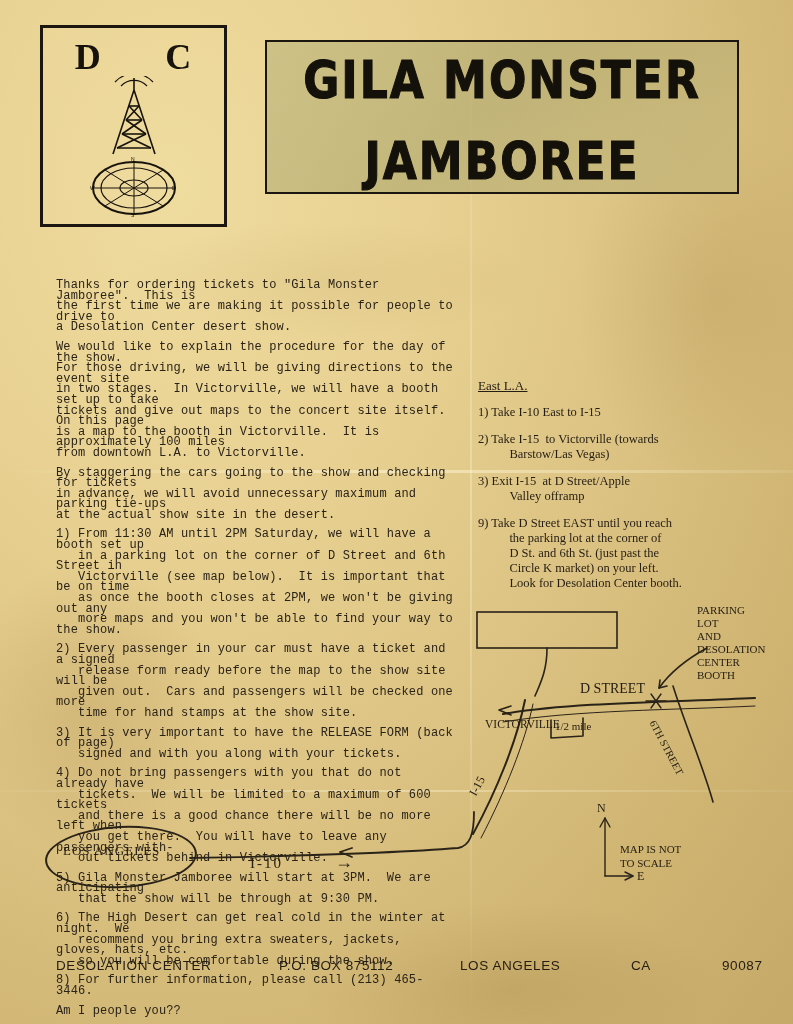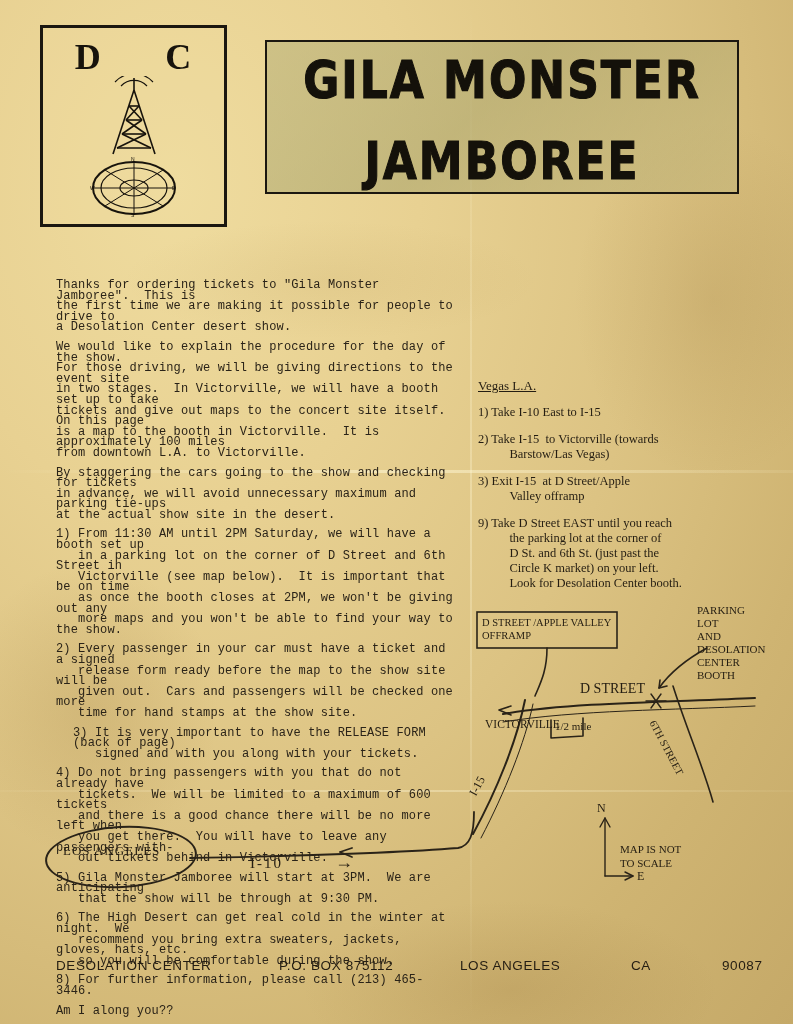--- a/index.html
+++ b/index.html
@@ -279,38 +279,38 @@
 
     <div class="para" style="white-space: pre-wrap;">1) From 11:30 AM until 2PM Saturday, we will have a booth set up
    in a parking lot on the corner of D Street and 6th Street in
    Victorville (see map below).  It is important that be on time
    as once the booth closes at 2PM, we won't be giving out any
    more maps and you won't be able to find your way to the show.</div>
     <div class="para" style="white-space: pre-wrap;">2) Every passenger in your car must have a ticket and a signed
    release form ready before the map to the show site will be
    given out.  Cars and passengers will be checked one more
    time for hand stamps at the show site.</div>
-    <div class="para" style="white-space: pre-wrap; margin-left: 17px;">3) It is very important to have the RELEASE FORM (back of page)
+    <div class="para" style="white-space: pre-wrap;">3) It is very important to have the RELEASE FORM (back of page)
    signed and with you along with your tickets.</div>
     <div class="para" style="white-space: pre-wrap;">4) Do not bring passengers with you that do not already have
    tickets.  We will be limited to a maximum of 600 tickets
    and there is a good chance there will be no more left when
    you get there.  You will have to leave any passengers with-
    out tickets behind in Victorville.</div>
     <div class="para" style="white-space: pre-wrap;">5) Gila Monster Jamboree will start at 3PM.  We are anticipating
    that the show will be through at 9:30 PM.</div>
     <div class="para" style="white-space: pre-wrap;">6) The High Desert can get real cold in the winter at night.  We
    recommend you bring extra sweaters, jackets, gloves, hats, etc.
    so you will be comfortable during the show.</div>
     <div class="para" style="white-space: pre-wrap;">8) For further information, please call (213) 465-3446.</div>
-    <div class="para">Am I along you??</div>
+    <div class="para">Am I people you??</div>
   </div>
 
   <div class="body-right">
-    <div class="right-head">Vegas L.A.</div>
+    <div class="right-head">East L.A.</div>
     <div class="right-item" style="white-space: pre-wrap;">1) Take I-10 East to I-15</div>
     <div class="right-item" style="white-space: pre-wrap;">2) Take I-15  to Victorville (towards
    Barstow/Las Vegas)</div>
     <div class="right-item" style="white-space: pre-wrap;">3) Exit I-15  at D Street/Apple
    Valley offramp</div>
     <div class="right-item" style="white-space: pre-wrap;">9) Take D Street EAST until you reach
    the parking lot at the corner of
    D St. and 6th St. (just past the
    Circle K market) on your left.
    Look for Desolation Center booth.</div>
@@ -340,22 +340,20 @@
         <path d="M78 114 C 70 152, 50 202, 26 248" stroke-width="1"></path>
 
         <path d="M44 120 l12 -4 M44 120 l12 5"></path>
 
         <path d="M150 228 l0 58" stroke-width="1.4"></path>
         <path d="M150 228 l-5 9 M150 228 l5 9" stroke-width="1.4"></path>
         <path d="M150 286 l28 0" stroke-width="1.4"></path>
         <path d="M178 286 l-8 -4 M178 286 l-8 4" stroke-width="1.4"></path>
       </g>
     </svg>
-    <div class="hand" style="left:27px; top:26px; font-size:10.5px; white-space:pre-line;">D STREET /APPLE VALLEY
- OFFRAMP</div>
     <div class="hand" style="left:242px; top:14px; font-size:11px; line-height:13px; white-space:pre-line;">PARKING
 LOT
 AND
 DESOLATION
 CENTER
 BOOTH</div>
     <div class="hand" style="left:125px; top:92px; font-size:14px;">D STREET</div>
     <div class="hand" style="left:30px; top:128px; font-size:11.5px;">VICTORVILLE</div>
     <div class="hand" style="left:100px; top:130px; font-size:11px;">1/2 mile</div>
     <div class="hand" style="left:203px; top:128px; font-size:10.5px; transform: rotate(62deg); transform-origin: left top;">6TH STREET</div>

